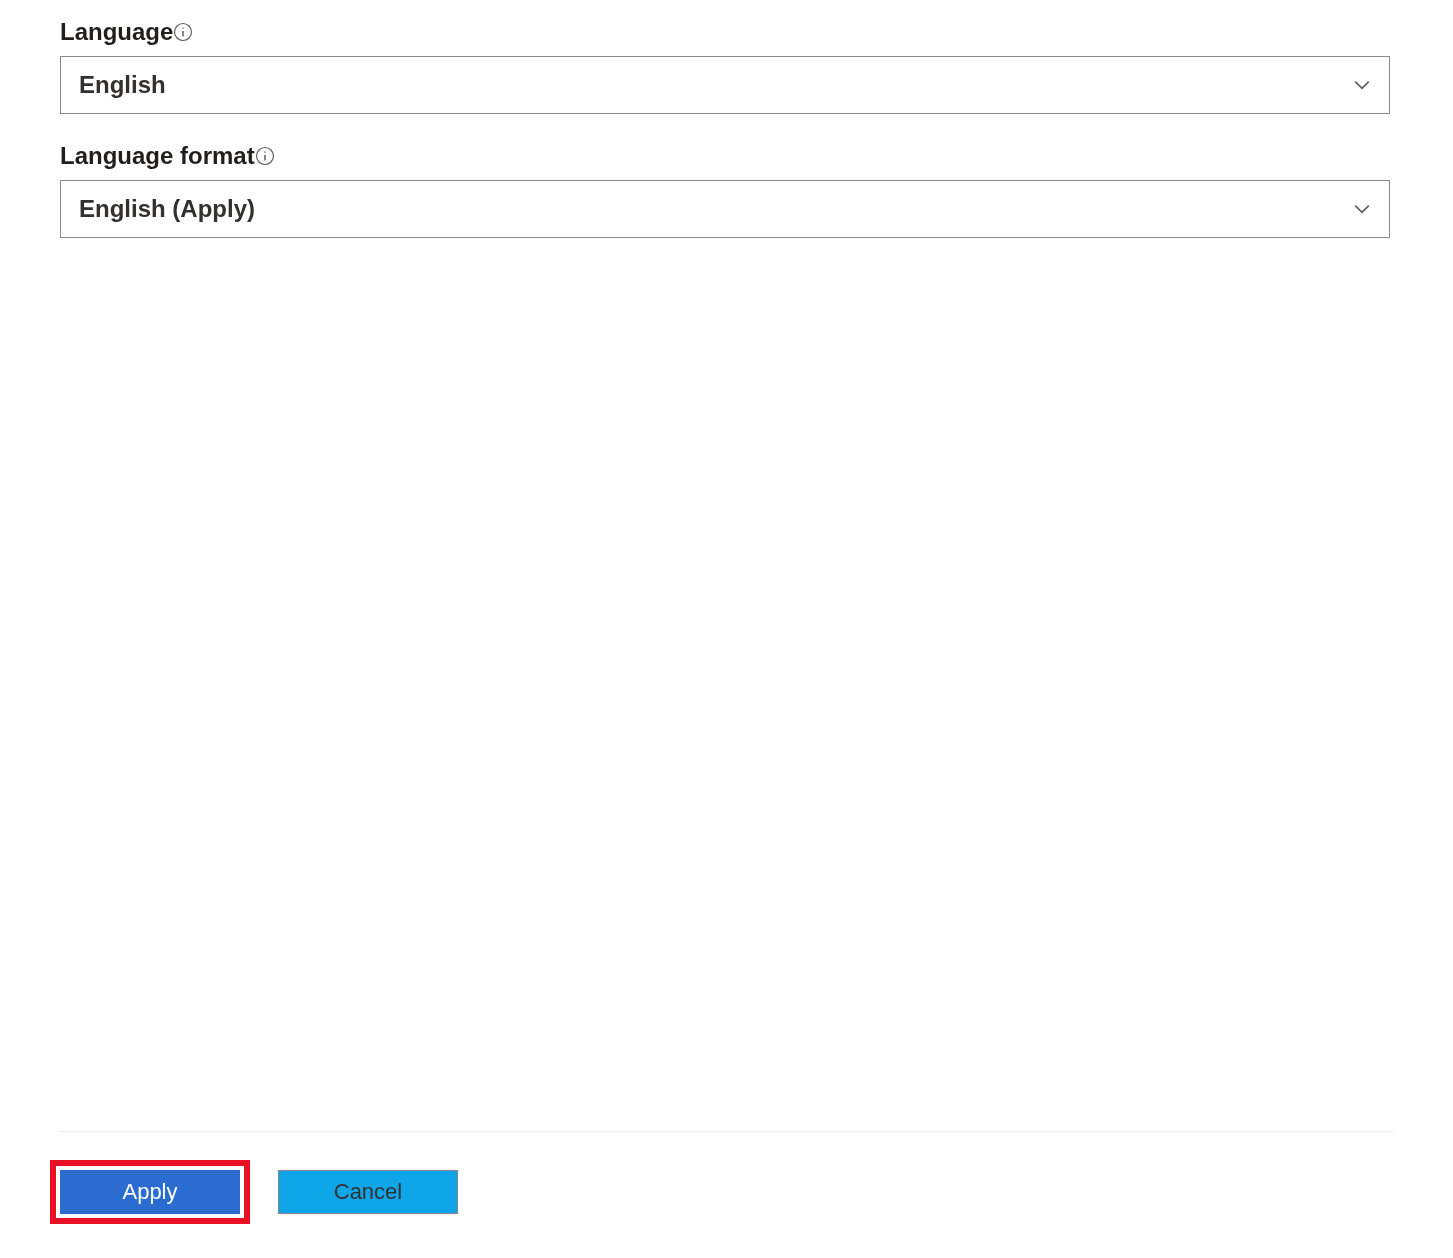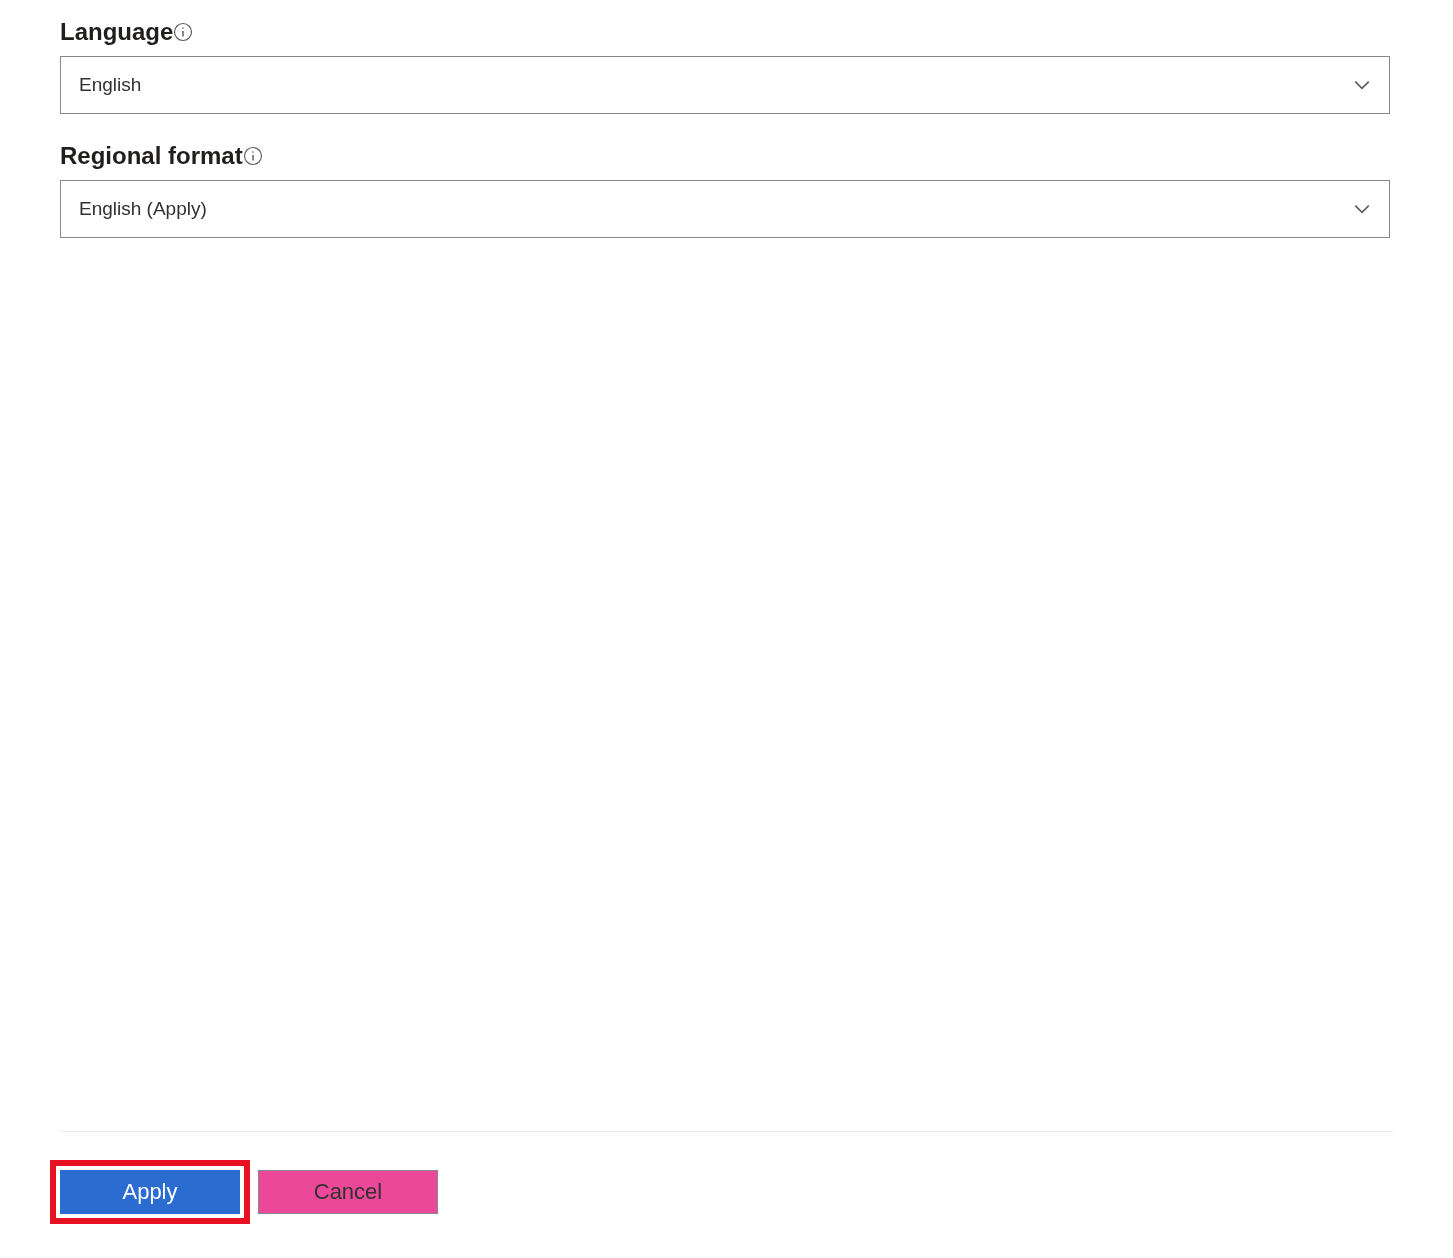--- a/index.html
+++ b/index.html
@@ -61,40 +61,40 @@
       height: 58px;
       border: 1px solid #8a8886;
       background: #ffffff;
       display: flex;
       align-items: center;
       justify-content: space-between;
       padding: 0 18px 0 18px;
       cursor: pointer;
     }
     .dropdown-value {
-      font-size: 19px;
-      font-weight: 400;
+      font-size: 24px;
+      font-weight: 700;
       color: #323130;
     }
     .chevron-icon {
       width: 18px;
       height: 18px;
       color: #605e5c;
       display: flex;
       align-items: center;
     }
     .chevron-icon svg {
       width: 18px;
       height: 18px;
     }
     .footer {
       border-top: 1px solid #edebe9;
       padding: 28px 0 34px 0;
       display: flex;
-      gap: 8px;
+      gap: 28px;
       align-items: center;
     }
     .highlight-wrap {
       border: 6px solid #e81123;
       padding: 4px;
       display: inline-block;
       margin-left: -10px;
     }
     .btn {
       height: 44px;
@@ -107,21 +107,21 @@
       display: inline-flex;
       align-items: center;
       justify-content: center;
     }
     .btn-primary {
       background: #2b6cd1;
       color: #ffffff;
       border-color: #2b6cd1;
     }
     .btn-secondary {
-      background: #ec4899;
+      background: #0ea5e9;
       color: #323130;
       border: 1px solid #8a8886;
     }
   </style>
 </head>
 <body>
 
 <div class="panel">
   <div class="content">
 
@@ -141,21 +141,21 @@
         <span class="chevron-icon">
           <svg viewBox="0 0 16 16" fill="none" stroke="currentColor" stroke-width="1.5">
             <polyline points="2,5 8,11 14,5"></polyline>
           </svg>
         </span>
       </div>
     </div>
 
     <div class="field-group">
       <div class="field-label-row">
-        <span class="field-label">Regional format</span>
+        <span class="field-label">Language format</span>
         <span class="info-icon">
           <svg viewBox="0 0 20 20" fill="none" stroke="currentColor" stroke-width="1.2">
             <circle cx="10" cy="10" r="8.5"></circle>
             <circle cx="10" cy="6" r="0.8" fill="currentColor" stroke="none"></circle>
             <line x1="10" y1="9" x2="10" y2="14.5" stroke-width="1.5"></line>
           </svg>
         </span>
       </div>
       <div class="dropdown">
         <span class="dropdown-value">English (Apply)</span>

